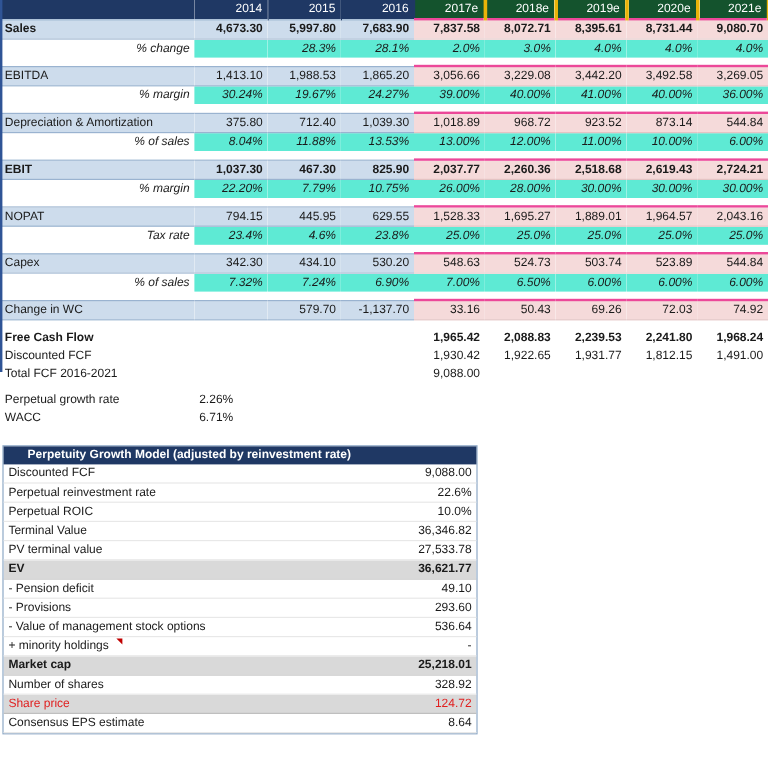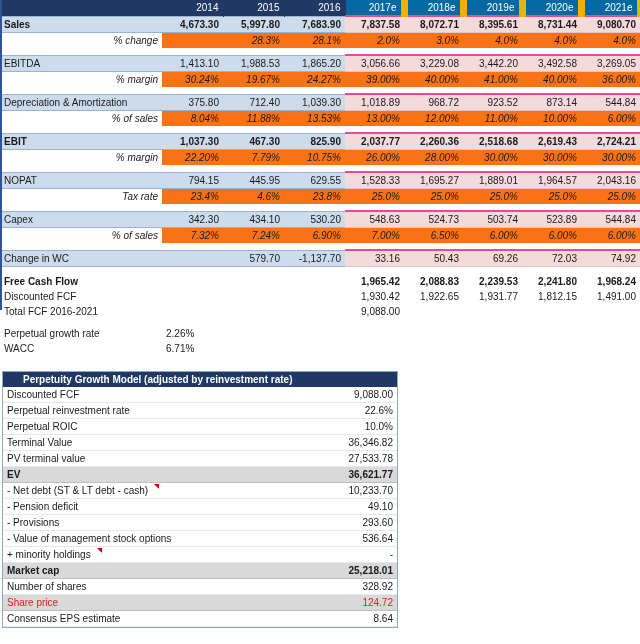--- a/index.html
+++ b/index.html
@@ -36,32 +36,32 @@
   col.c-fcst  { width: 59px; }
 
   
   .hdr-blank { background: #1f3864; }
   th.hdr-hist {
     background: #1f3864; color: #ffffff;
     text-align: right; font-weight: bold; font-size: 10px;
     border-right: 1px solid #1f3864;
   }
   th.hdr-fcst {
-    background: #0369a1; color: #ffffff;
+    background: #14532d; color: #ffffff;
     text-align: right; font-weight: bold; font-size: 10px;
-    border-right: 7px solid #eab308;
+    border-right: 3px solid #eab308;
   }
   th.hdr-hist.last-hist { border-right: 1px solid #1f3864; }
 
   
   tr.band .lbl,
   tr.band .hv { background: #cddcec; }
   tr.band .fv { background: #f5dada; }
 
-  tr.sub .lbl, tr.sub .hv, tr.sub .fv { background: #f97316; margin-top: 30px; }
+  tr.sub .lbl, tr.sub .hv, tr.sub .fv { background: #5eead4; margin-top: 30px; }
 
   tr.spacer td { height: 7px; background: #ffffff; }
 
   .lbl { text-align: left; padding-left: 5px; }
   .lbl.bold { font-weight: bold; }
   .sublbl {
     text-align: right; font-style: italic; padding-right: 6px;
     color: #1a1a1a;
   }
   .hv, .fv { text-align: right; padding-right: 7px; }
@@ -478,24 +478,20 @@
         </tr>
         <tr>
           <td class="p-lbl">PV terminal value</td>
           <td class="p-val">27,533.78</td>
         </tr>
         <tr class="hl">
           <td class="p-lbl">EV</td>
           <td class="p-val">36,621.77</td>
         </tr>
         <tr>
-          <td class="p-lbl">- Net debt (ST &amp; LT debt - cash)<span class="cmt"></span></td>
-          <td class="p-val">10,233.70</td>
-        </tr>
-        <tr>
           <td class="p-lbl">- Pension deficit</td>
           <td class="p-val">49.10</td>
         </tr>
         <tr>
           <td class="p-lbl">- Provisions</td>
           <td class="p-val">293.60</td>
         </tr>
         <tr>
           <td class="p-lbl">- Value of management stock options</td>
           <td class="p-val">536.64</td>

